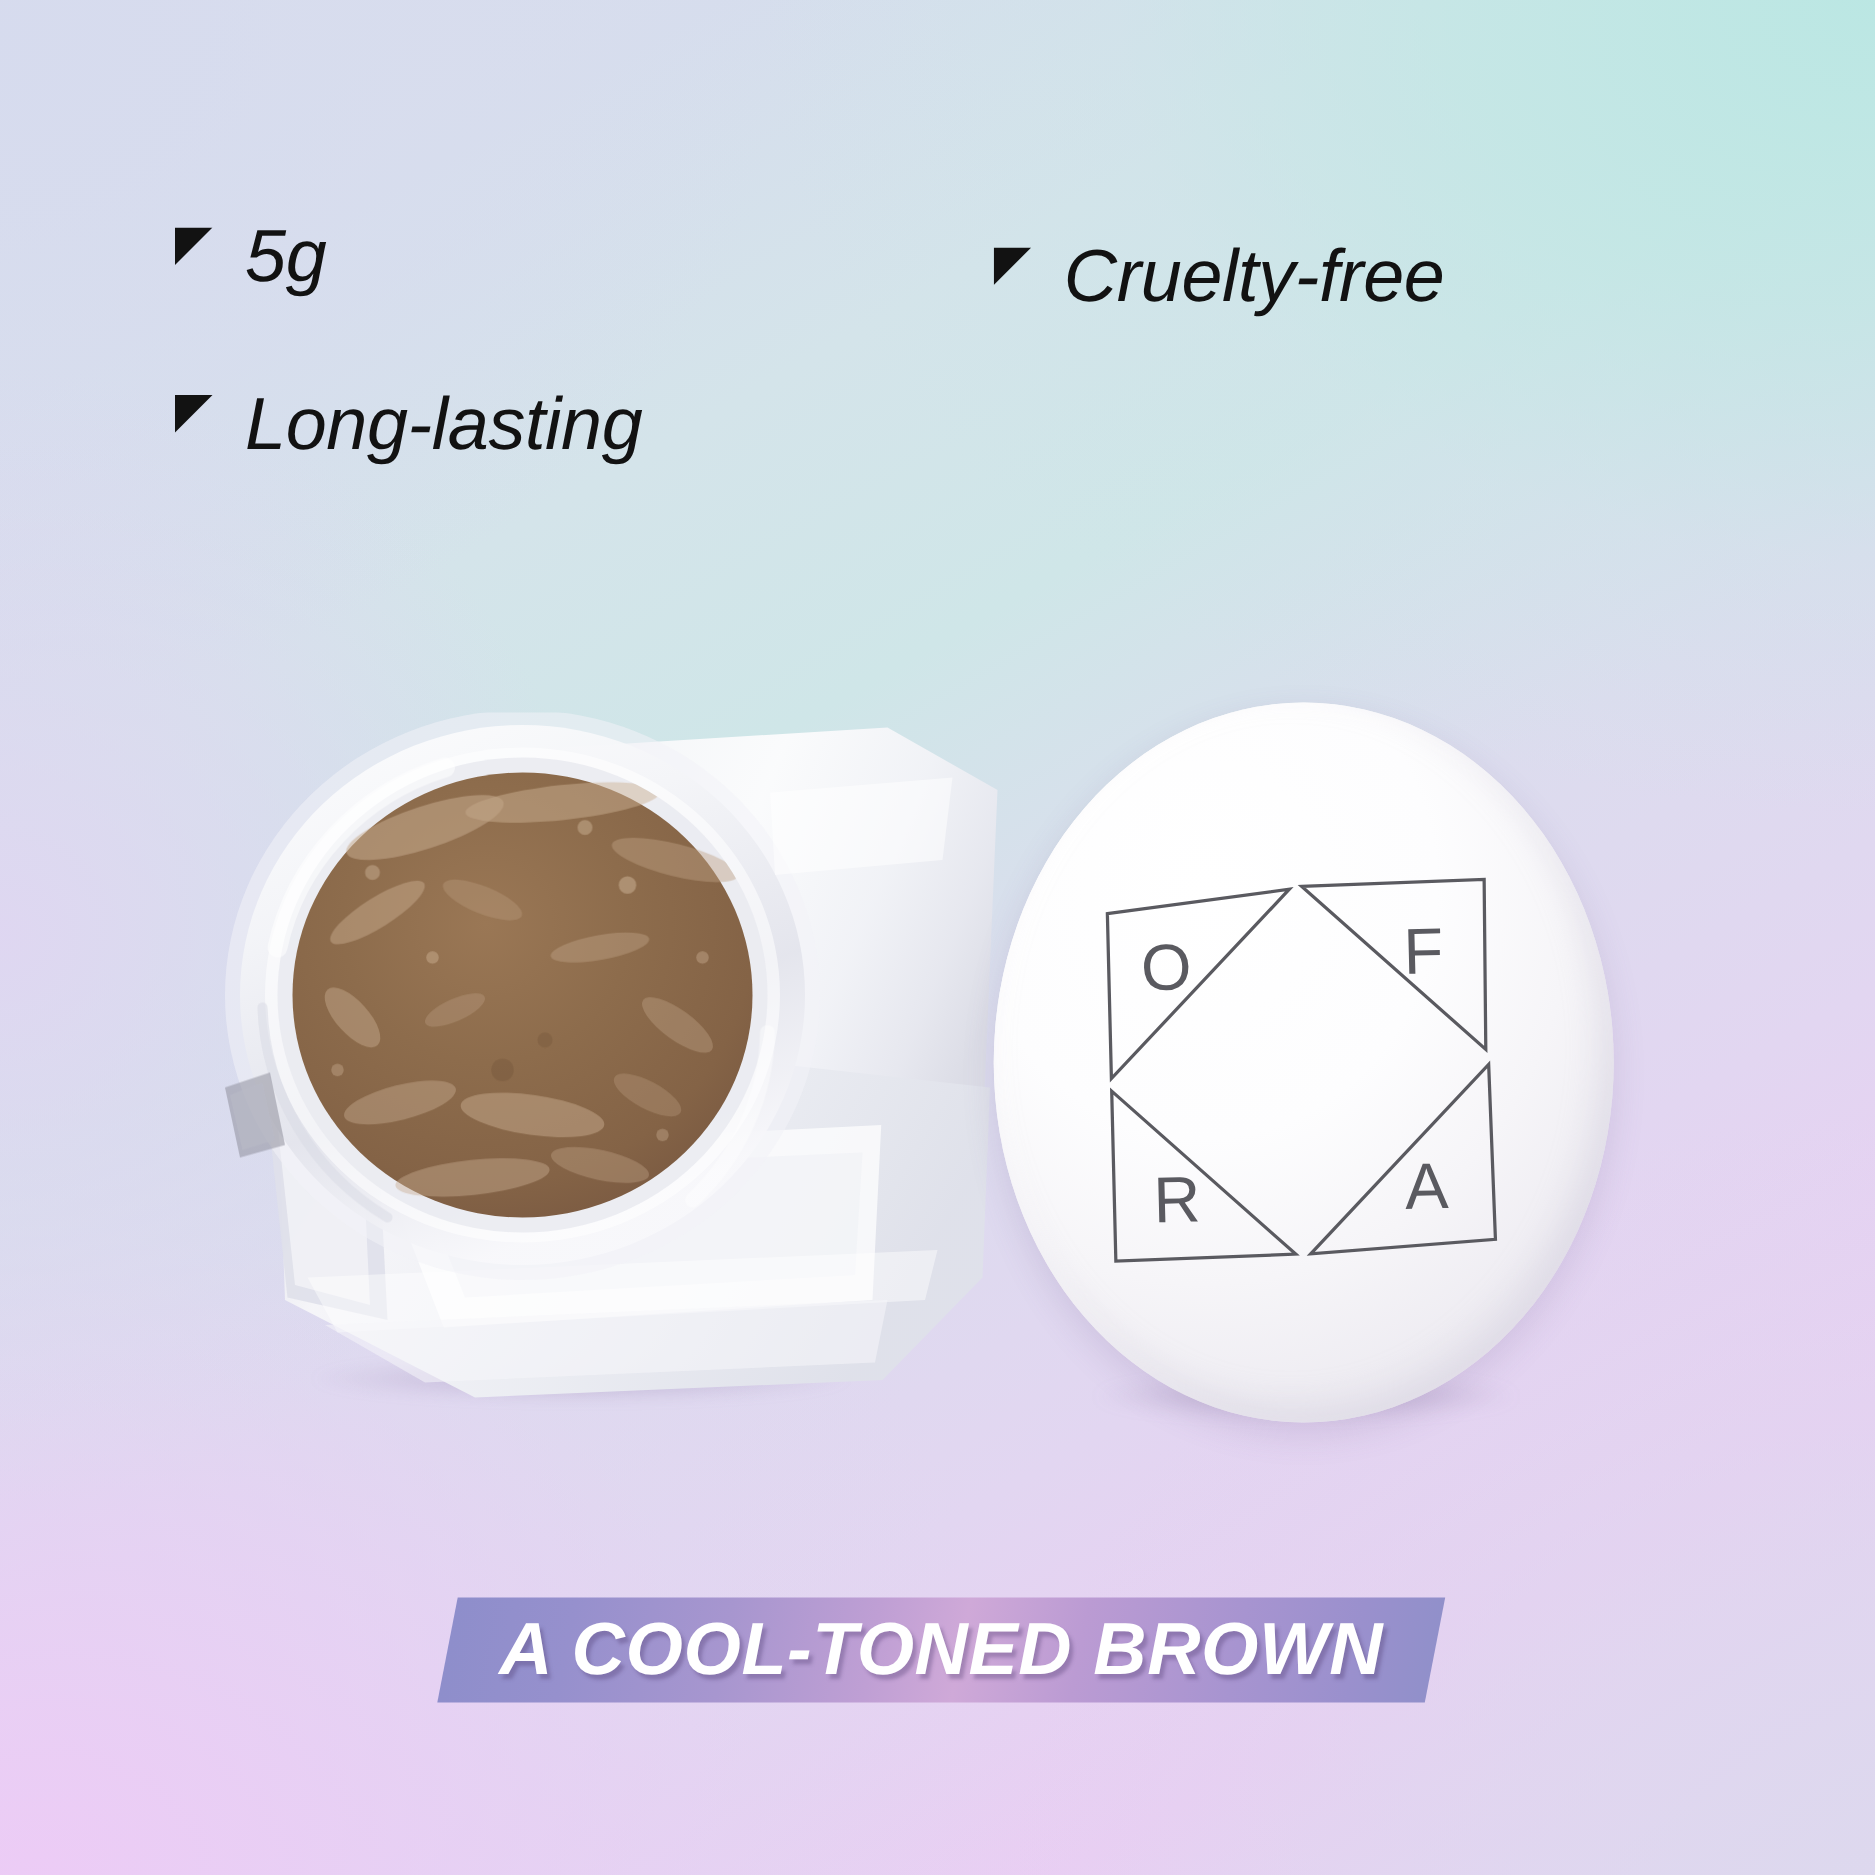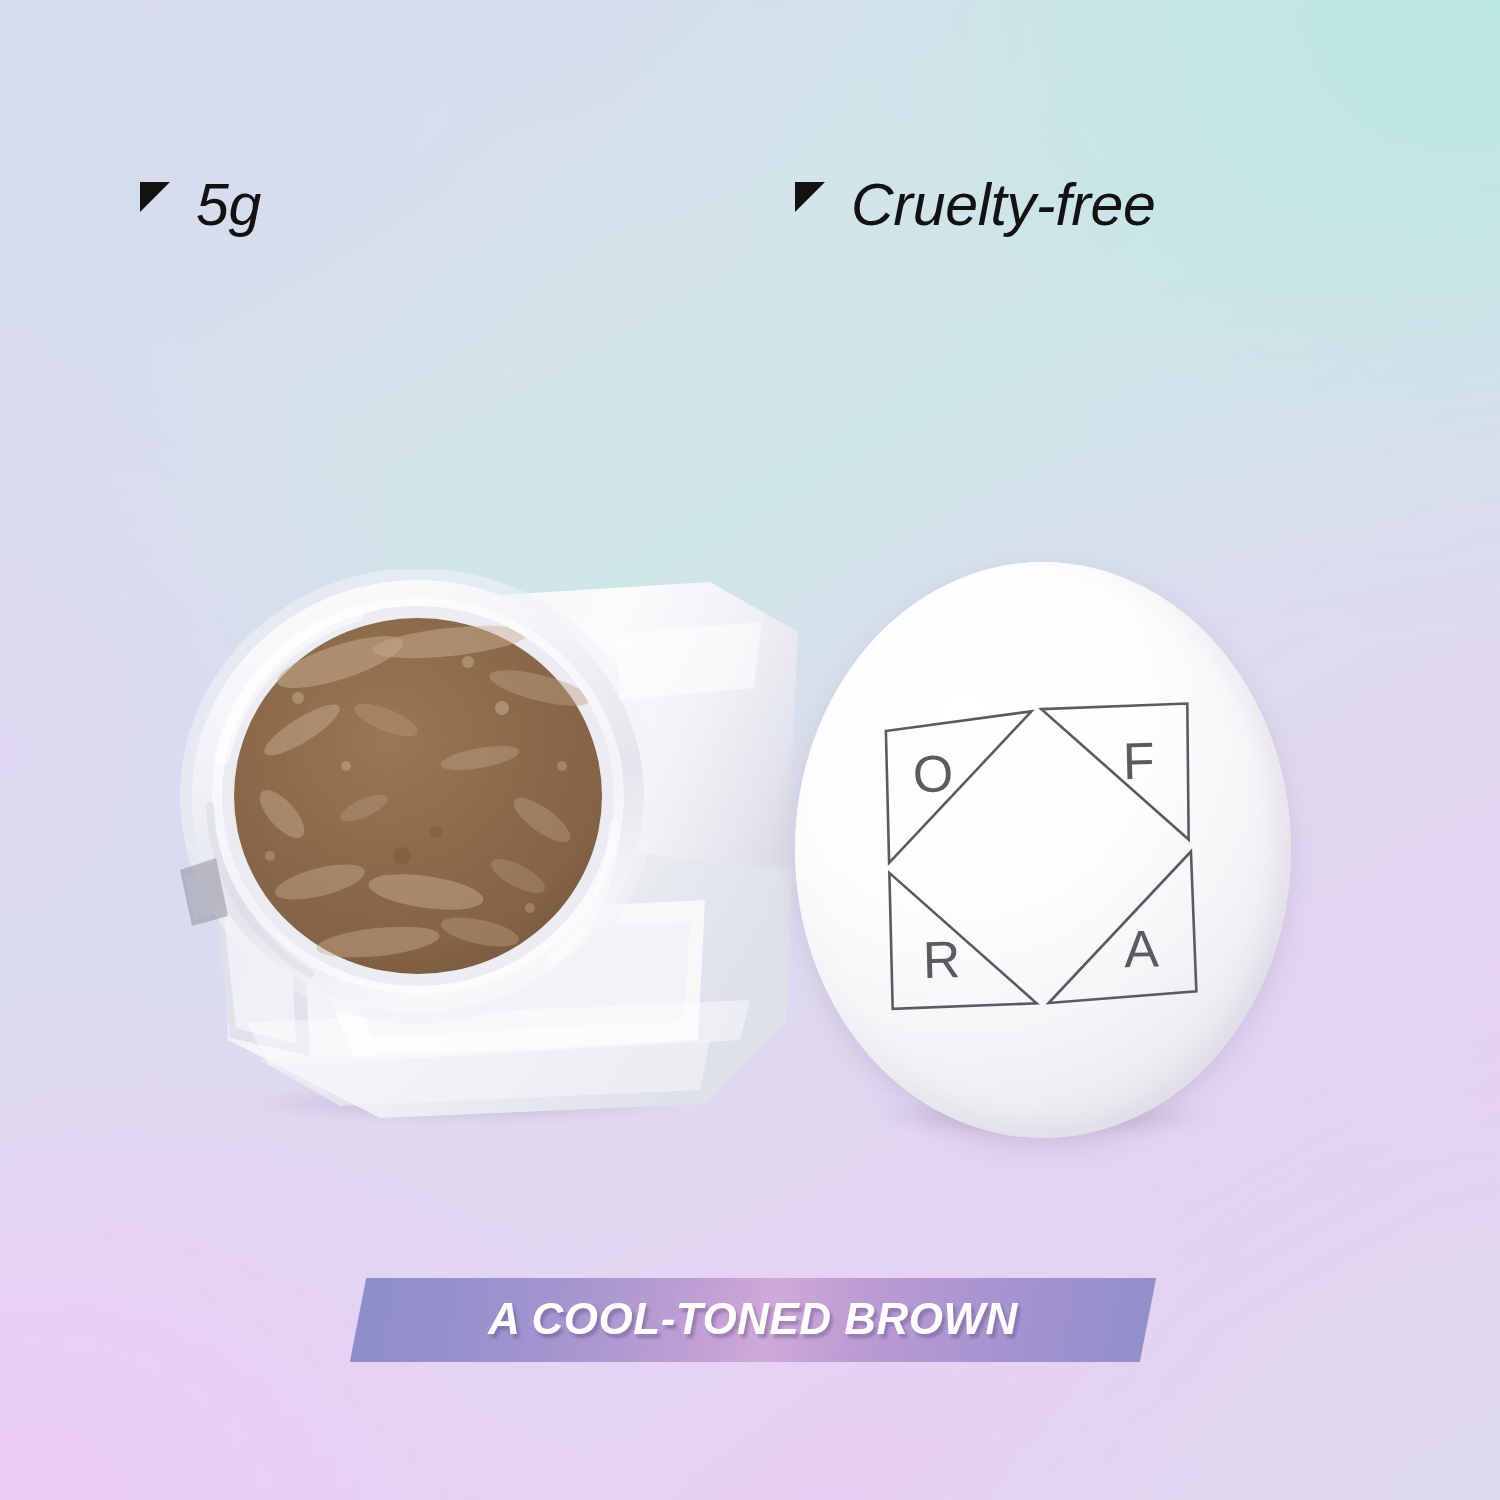--- a/index.html
+++ b/index.html
@@ -75,21 +75,21 @@
 
   
   .features {
     position: absolute;
     left: 0; top: 0;
     width: 1388px;
     height: 520px;
   }
   .feat-col { position: absolute; }
   .feat-col.left  { left: 140px; top: 170px; width: 560px; }
-  .feat-col.right { left: 795px; top: 170px; width: 580px; }
+  .feat-col.right { left: 795px; top: 186px; width: 580px; }
 
   .feat-item {
     display: flex;
     align-items: flex-start;
     margin-bottom: 62px;
   }
   .feat-bullet {
     flex: 0 0 auto;
     width: 34px;
     height: 34px;
@@ -193,21 +193,21 @@
         #a794d0 80%,
         #9a90cd 92%,
         #9190ca 100%);
   }
   .banner-text {
     position: absolute;
     inset: 0;
     display: flex;
     align-items: center;
     justify-content: center;
-    font-size: 44px;
+    font-size: 59px;
     font-weight: 700;
     font-style: italic;
     color: #ffffff;
     letter-spacing: 0.5px;
     text-shadow: 3px 4px 3px rgba(80,60,110,0.34);
     white-space: nowrap;
     padding-bottom: 2px;
   }
 </style>
 </head>
@@ -228,20 +228,28 @@
 
       <div class="feat-item">
         <span class="feat-bullet">
           <svg width="34" height="34" viewBox="0 0 34 34">
             <polygon points="0,0 30,0 0,30" fill="#121212"></polygon>
           </svg>
         </span>
         <span class="feat-text">5g</span>
       </div>
 
+      <div class="feat-item">
+        <span class="feat-bullet">
+          <svg width="34" height="34" viewBox="0 0 34 34">
+            <polygon points="0,0 30,0 0,30" fill="#121212"></polygon>
+          </svg>
+        </span>
+        <span class="feat-text">Long-lasting</span>
+      </div>
 
     </div>
 
     <div class="feat-col right">
 
       <div class="feat-item">
         <span class="feat-bullet">
           <svg width="34" height="34" viewBox="0 0 34 34">
             <polygon points="0,0 30,0 0,30" fill="#121212"></polygon>
           </svg>

